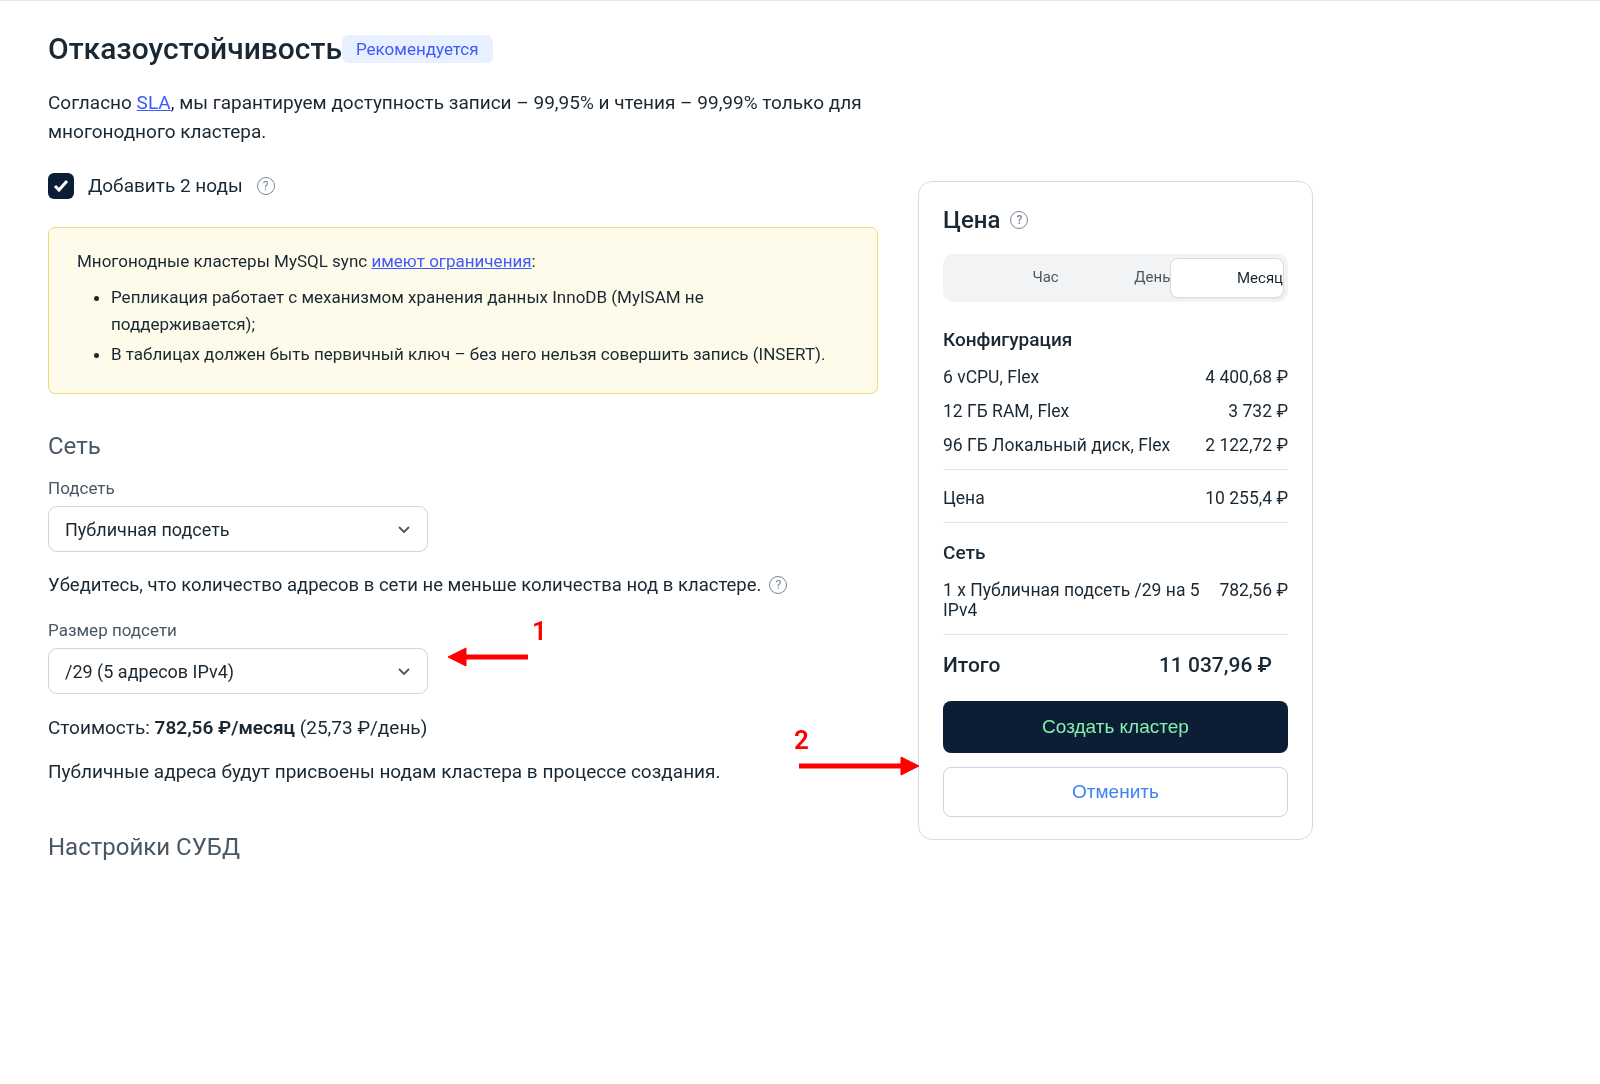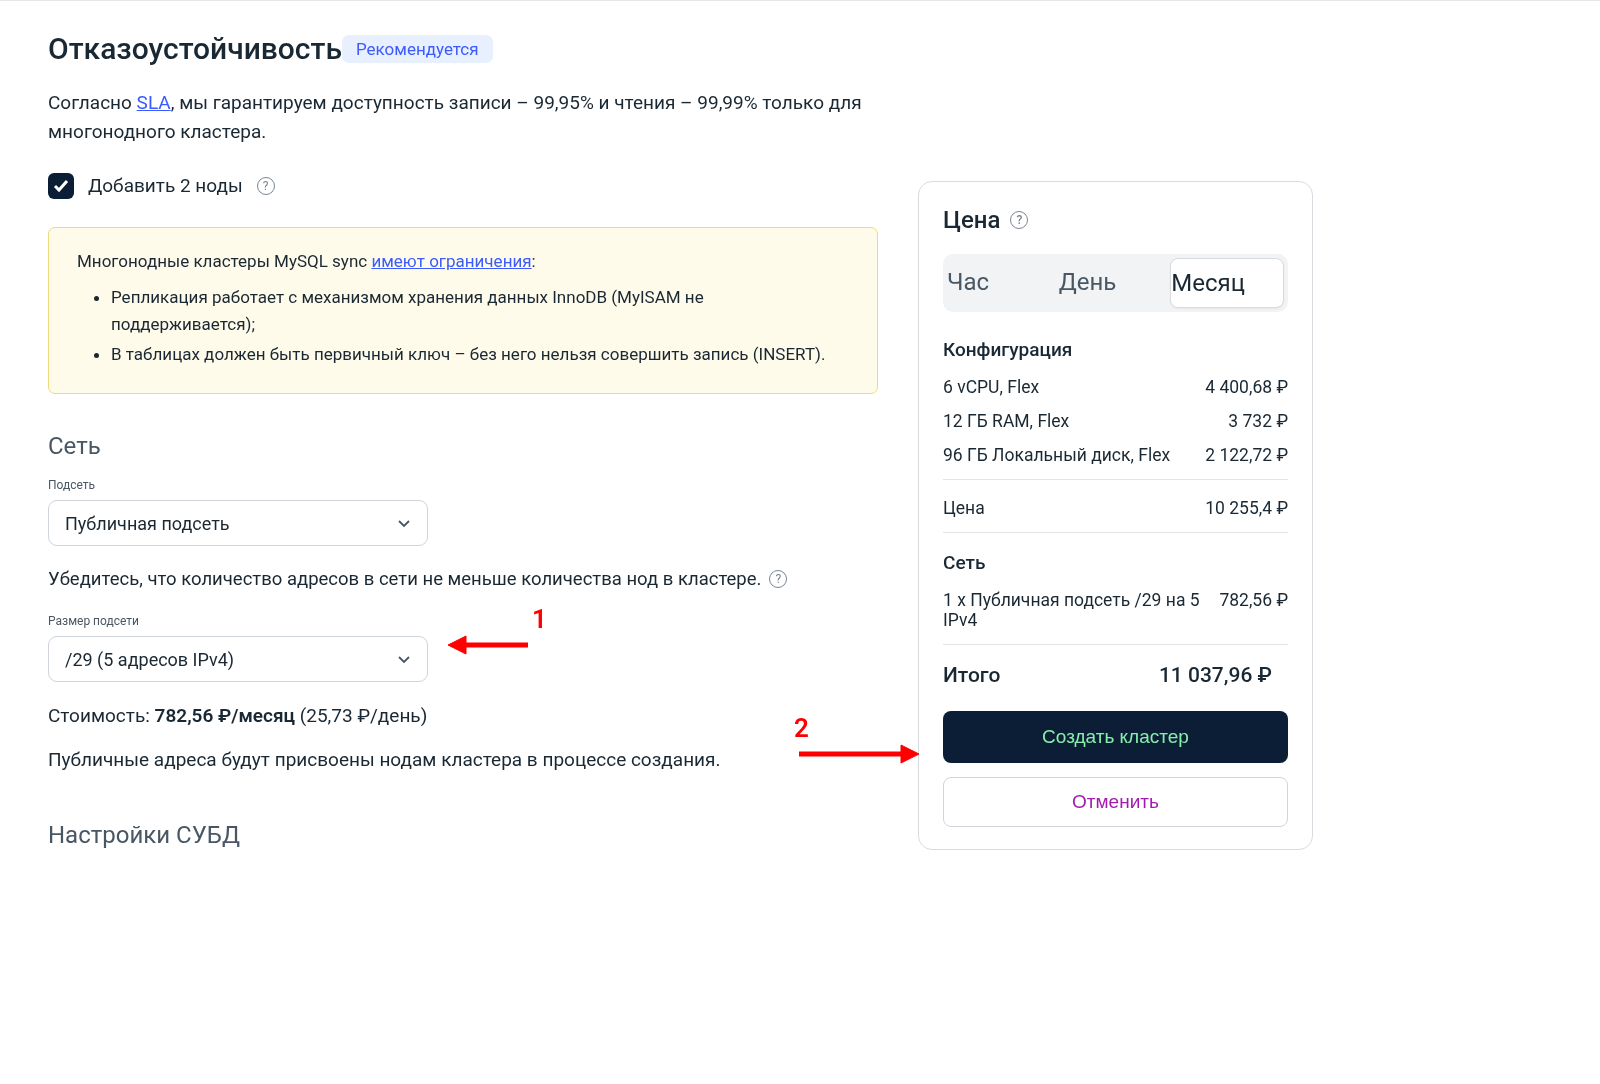--- a/index.html
+++ b/index.html
@@ -23,49 +23,49 @@
   .cb svg { width: 16px; height: 16px; stroke: #fff; stroke-width: 3; fill: none; }
   .cb-label { font-size: 19px; }
   .help-icon { width: 18px; height: 18px; border: 1.5px solid #7a8694; border-radius: 50%; display: inline-flex; align-items: center; justify-content: center; font-size: 12px; color: #7a8694; cursor: pointer; }
 
   
   .info-box { background: #fffbea; border: 1px solid #f0d97a; border-radius: 7px; padding: 20px 44px 22px 28px; font-size: 17px; line-height: 1.55; }
   .info-box ul { margin: 10px 0 0 34px; }
   .info-box li { margin-bottom: 4px; }
 
   
-  .field-label { font-size: 12px; color: #495764; margin-bottom: 8px; display: block; }
+  .field-label { font-size: 17px; color: #495764; margin-bottom: 8px; display: block; }
   .select { width: 380px; height: 46px; border: 1px solid #cfd4da; border-radius: 9px; background: #fff; display: flex; align-items: center; justify-content: space-between; padding: 16px 16px; font-size: 18px; cursor: pointer; margin-bottom: 22px; }
   .select .chev { color: #495764; }
   .hint { font-size: 18.5px; color: #1a2833; margin-bottom: 24px; display: flex; align-items: center; gap: 8px; }
   .cost-line { font-size: 19px; margin-bottom: 18px; }
   .cost-line strong { font-weight: 600; }
 
   
   .arrow-wrap { position: relative; }
   .arrow { position: absolute; display: flex; align-items: center; color: #ff0000; font-weight: 600; font-size: 26px; }
   .arrow svg { stroke: #ff0000; fill: #ff0000; }
   .arrow1 { top: -6px; left: 400px; }
   .arrow2 { top: -6px; left: 720px; }
   .arrow-label { margin-left: 8px; margin-right: 8px; }
 
   
   .price-card { border: 1px solid #d8dce1; border-radius: 14px; padding: 24px 24px 22px 24px; }
   .price-title { font-size: 24px; font-weight: 500; display: flex; align-items: center; gap: 10px; margin-bottom: 20px; }
   .tabs { display: flex; background: #f1f3f5; border-radius: 10px; padding: 4px; margin-bottom: 26px; }
-  .tab { flex: 1; text-align: left; padding: 10px 0; font-size: 24px; border-radius: 8px; cursor: pointer; color: #495764; }
+  .tab { flex: 1; text-align: right; padding: 10px 0; font-size: 15px; border-radius: 8px; cursor: pointer; color: #495764; }
   .tab.active { background: #fff; color: #1a2833; box-shadow: 0 1px 2px rgba(0,0,0,0.05); border: 1px solid #d8dce1; }
   .price-sect-title { font-size: 19px; font-weight: 500; margin-bottom: 16px; margin-top: 6px; }
   .price-row { display: flex; justify-content: space-between; font-size: 17.5px; margin-bottom: 14px; gap: 12px; }
   .price-row .name { color: #1a2833; }
   .price-row .val { color: #1a2833; white-space: nowrap; }
   .divider { border-top: 1px solid #e0e4e8; margin: 14px 0 18px 0; }
   .total-row { display: flex; justify-content: space-between; font-size: 21px; font-weight: 500; margin: 10px 16px 24px 0; }
   .btn-primary { width: 100%; height: 52px; background: #0b1e35; color: #86efac; border: none; border-radius: 8px; font-size: 19px; cursor: pointer; margin-bottom: 14px; }
-  .btn-secondary { width: 100%; height: 50px; background: #fff; color: #a21caf; border: 1px solid #cfd4da; border-radius: 8px; font-size: 19px; cursor: pointer; }
+  .btn-secondary { width: 100%; height: 50px; background: #fff; color: #3b82f6; border: 1px solid #cfd4da; border-radius: 8px; font-size: 19px; cursor: pointer; }
 </style>
 </head>
 <body>
 
 <div class="page">
   <div class="main">
 
     <h2 class="section-title">
       <span>Отказоустойчивость</span>
       <span class="badge-rec">Рекомендуется</span>

